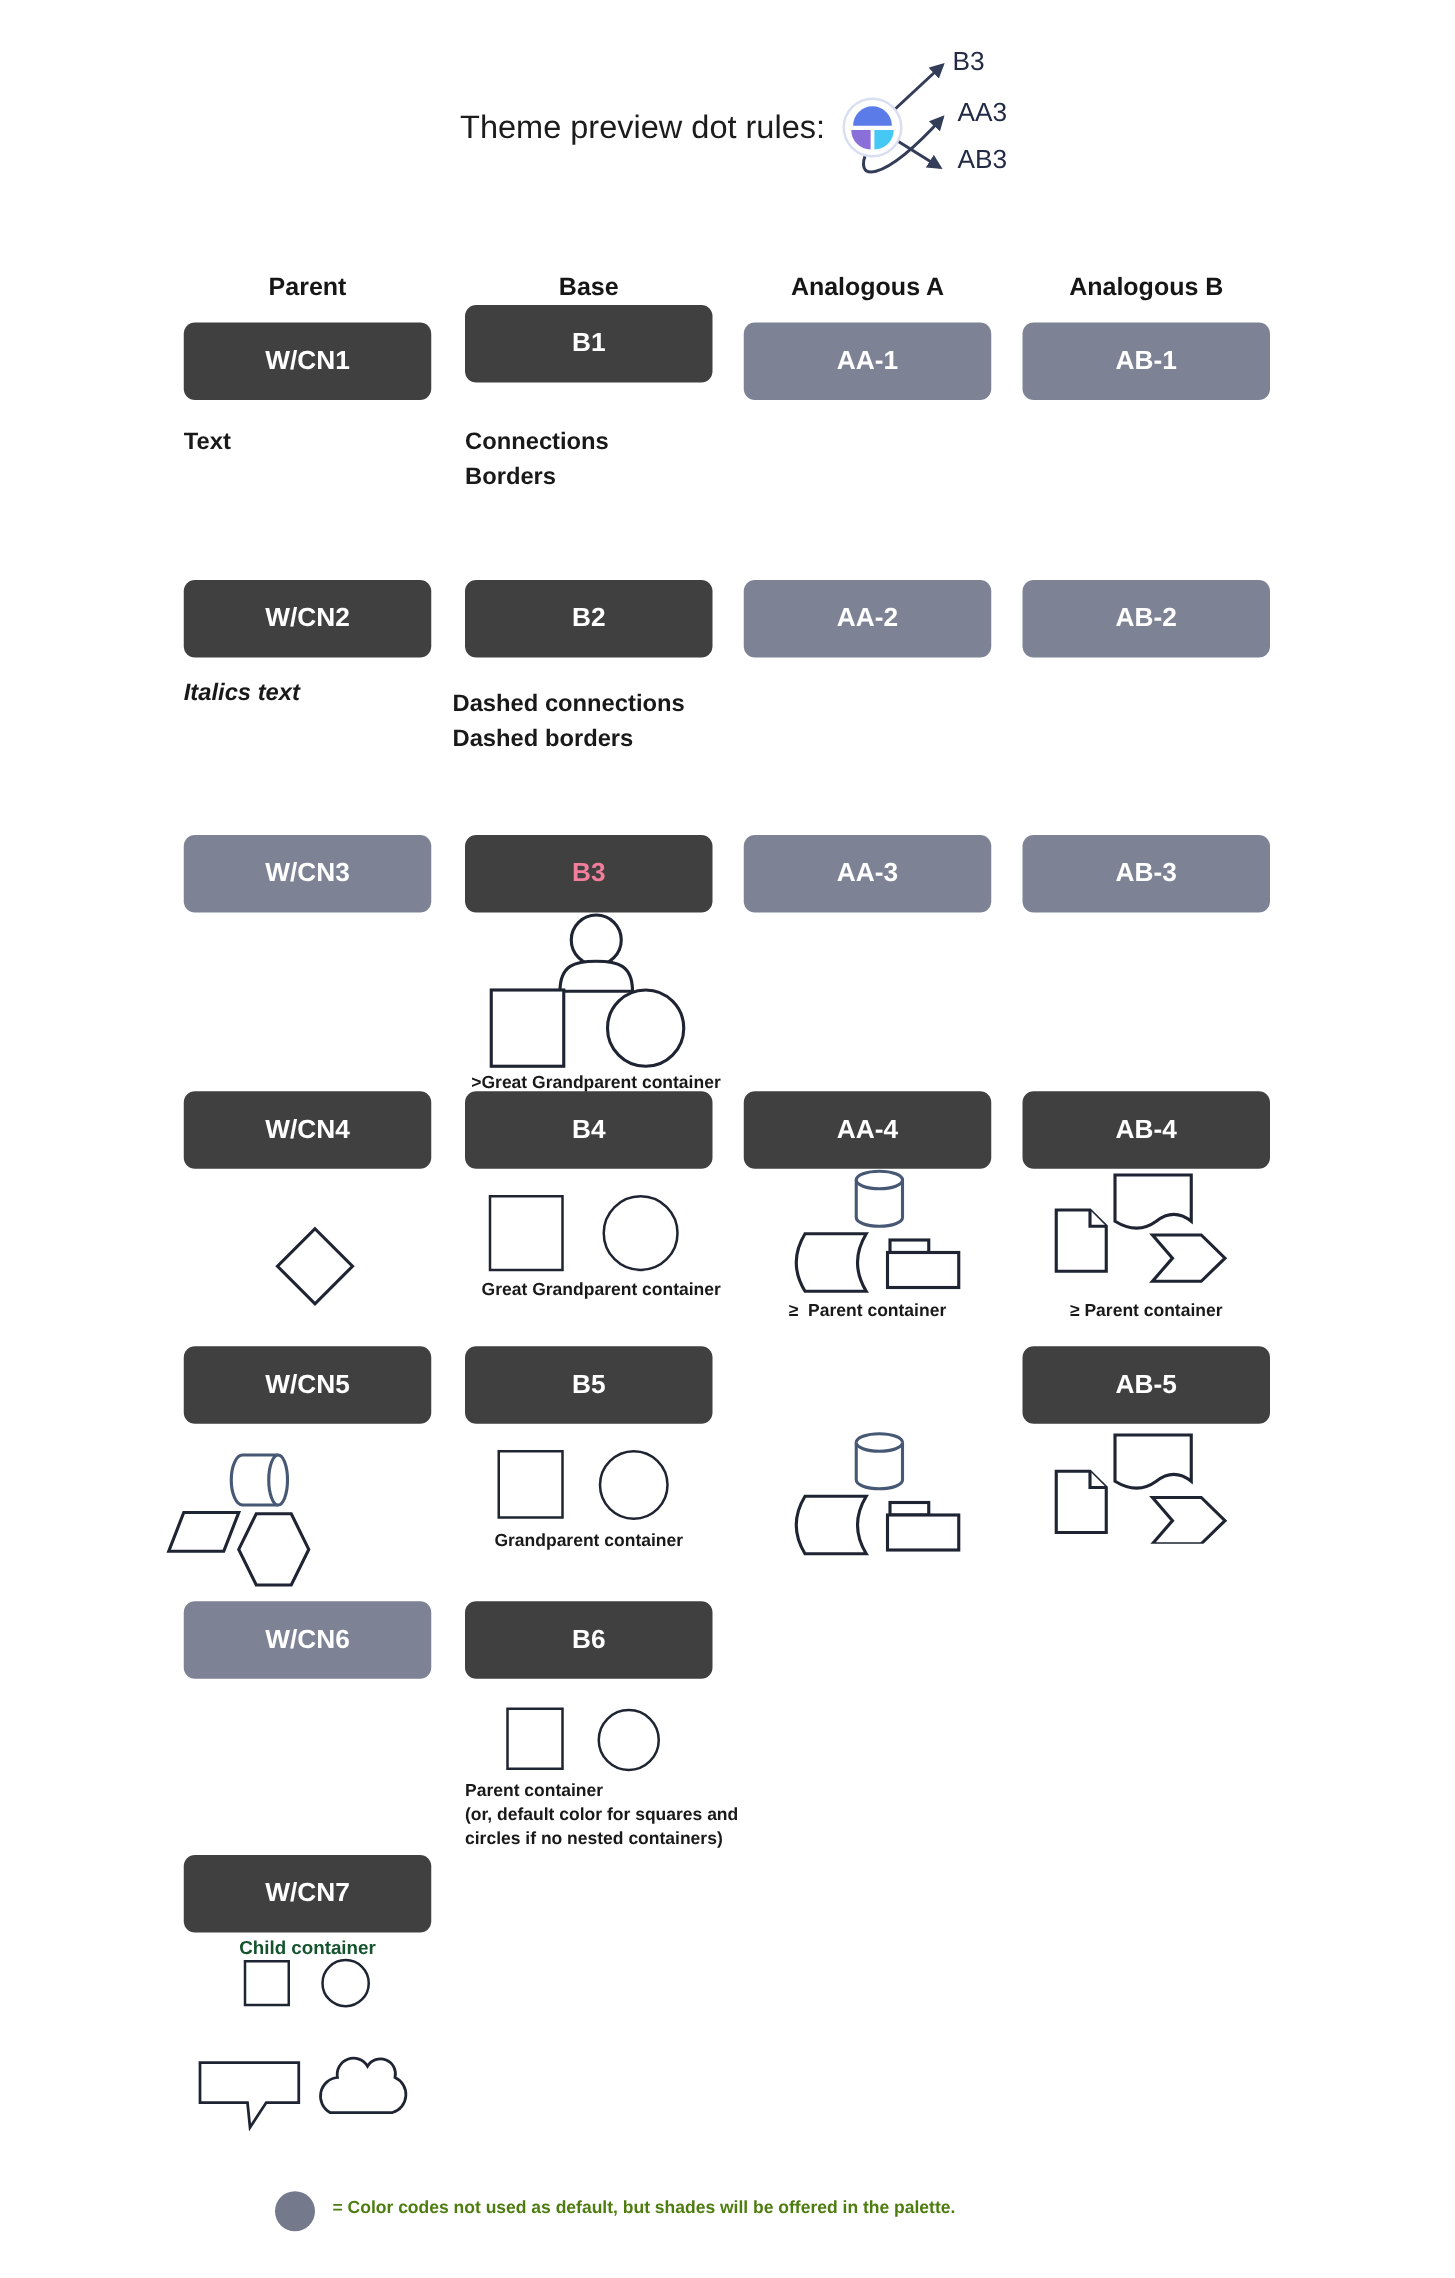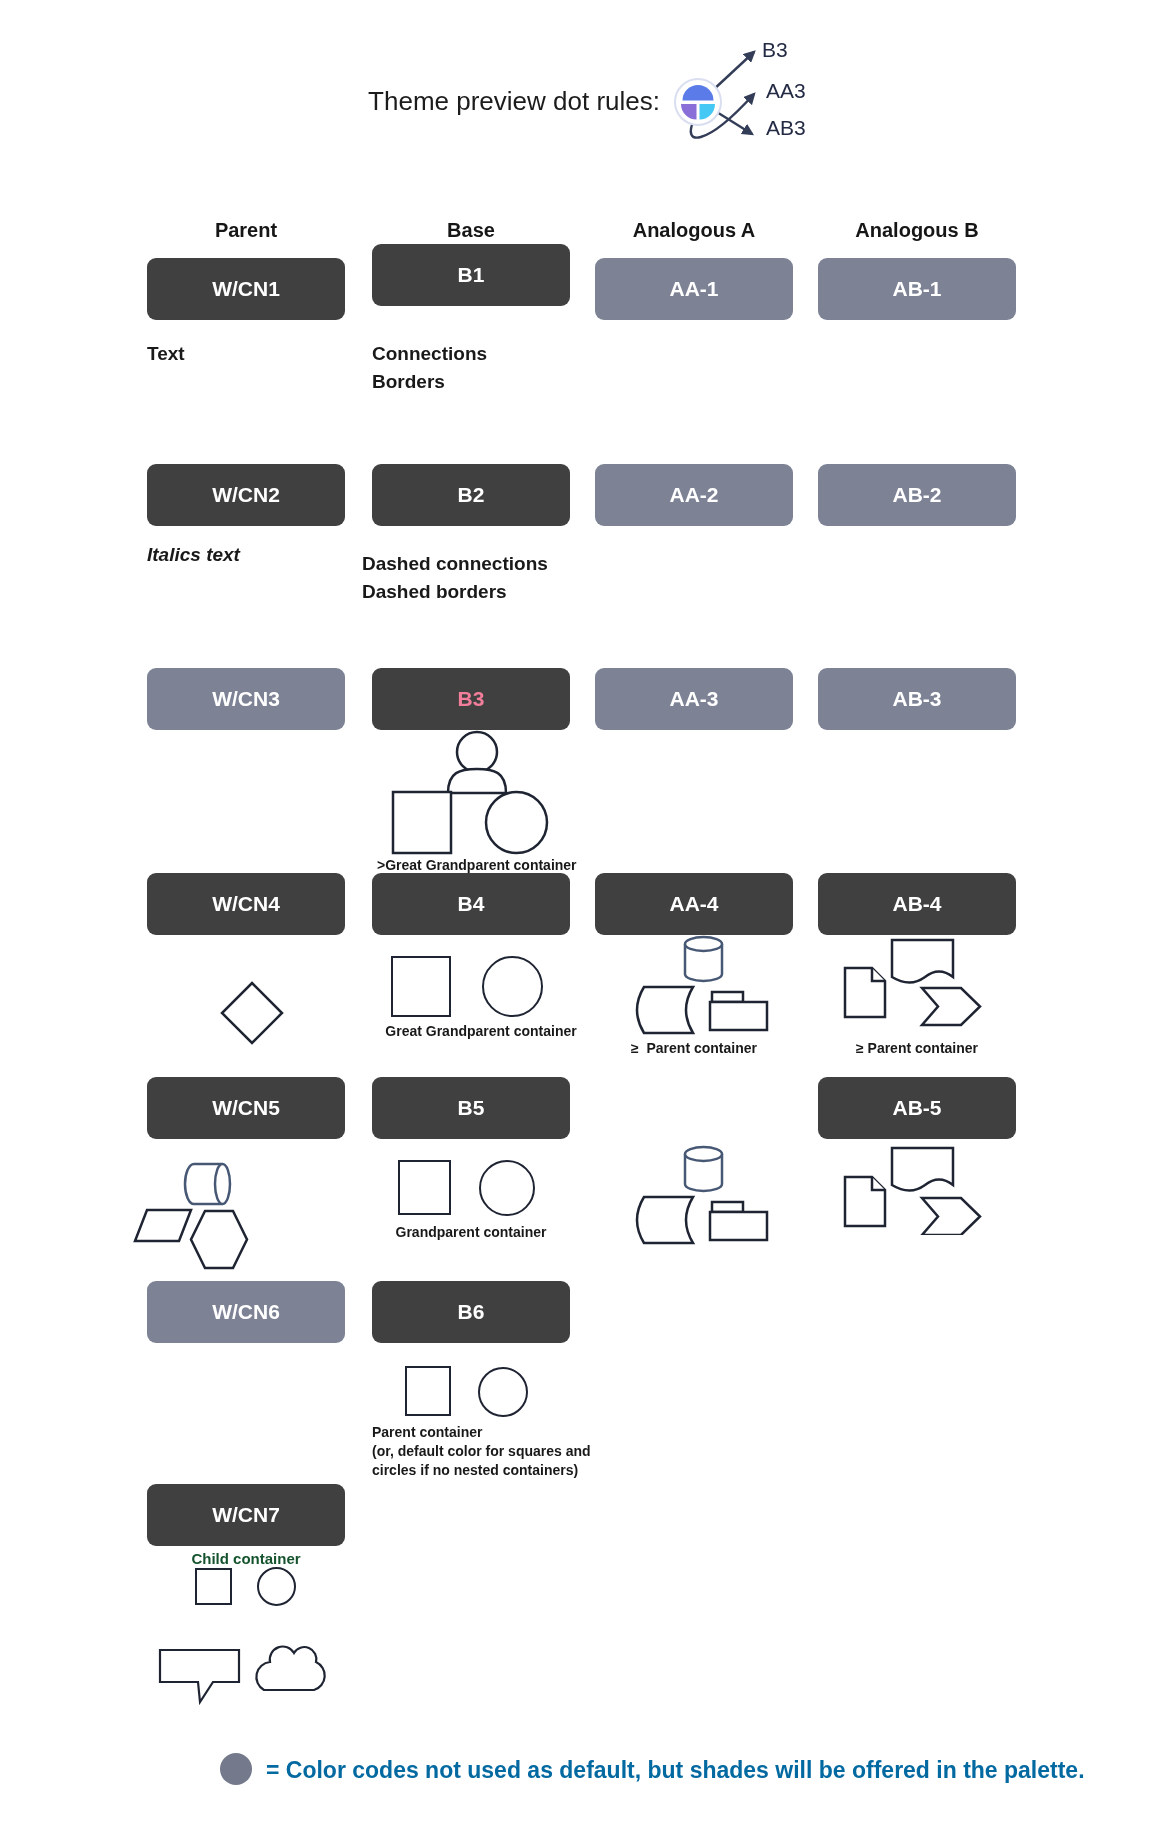--- a/index.html
+++ b/index.html
@@ -29,22 +29,22 @@
   .cap-small.ctr{text-align:center;}
   .cap-child{position:absolute;width:198px;text-align:center;
              font-size:15px;font-weight:700;color:#14532d;}
 
   .shape{position:absolute;}
   .sq{position:absolute;border:2.5px solid #1f2433;background:#fff;box-sizing:border-box;}
   .ci{position:absolute;border:2.5px solid #1f2433;border-radius:50%;background:#fff;box-sizing:border-box;}
 
   .legend-dot{position:absolute;left:220px;top:1753px;width:32px;height:32px;
               border-radius:50%;background:#747a8c;}
-  .legend-text{position:absolute;left:266px;top:1757px;font-size:23px;
-               font-weight:700;color:#0369a1;white-space:nowrap;}
+  .legend-text{position:absolute;left:266px;top:1757px;font-size:14px;
+               font-weight:700;color:#4d7c0f;white-space:nowrap;}
 
   svg .dk{stroke:#1f2433;stroke-width:2.5;fill:#ffffff;}
   svg .bl{stroke:#475875;stroke-width:2.5;fill:#ffffff;}
   svg .thin{stroke-width:2.2;}
   svg .arrow{stroke:#333d58;stroke-width:2.4;fill:none;}
 </style>
 </head>
 <body>
 
 <div class="canvas">

